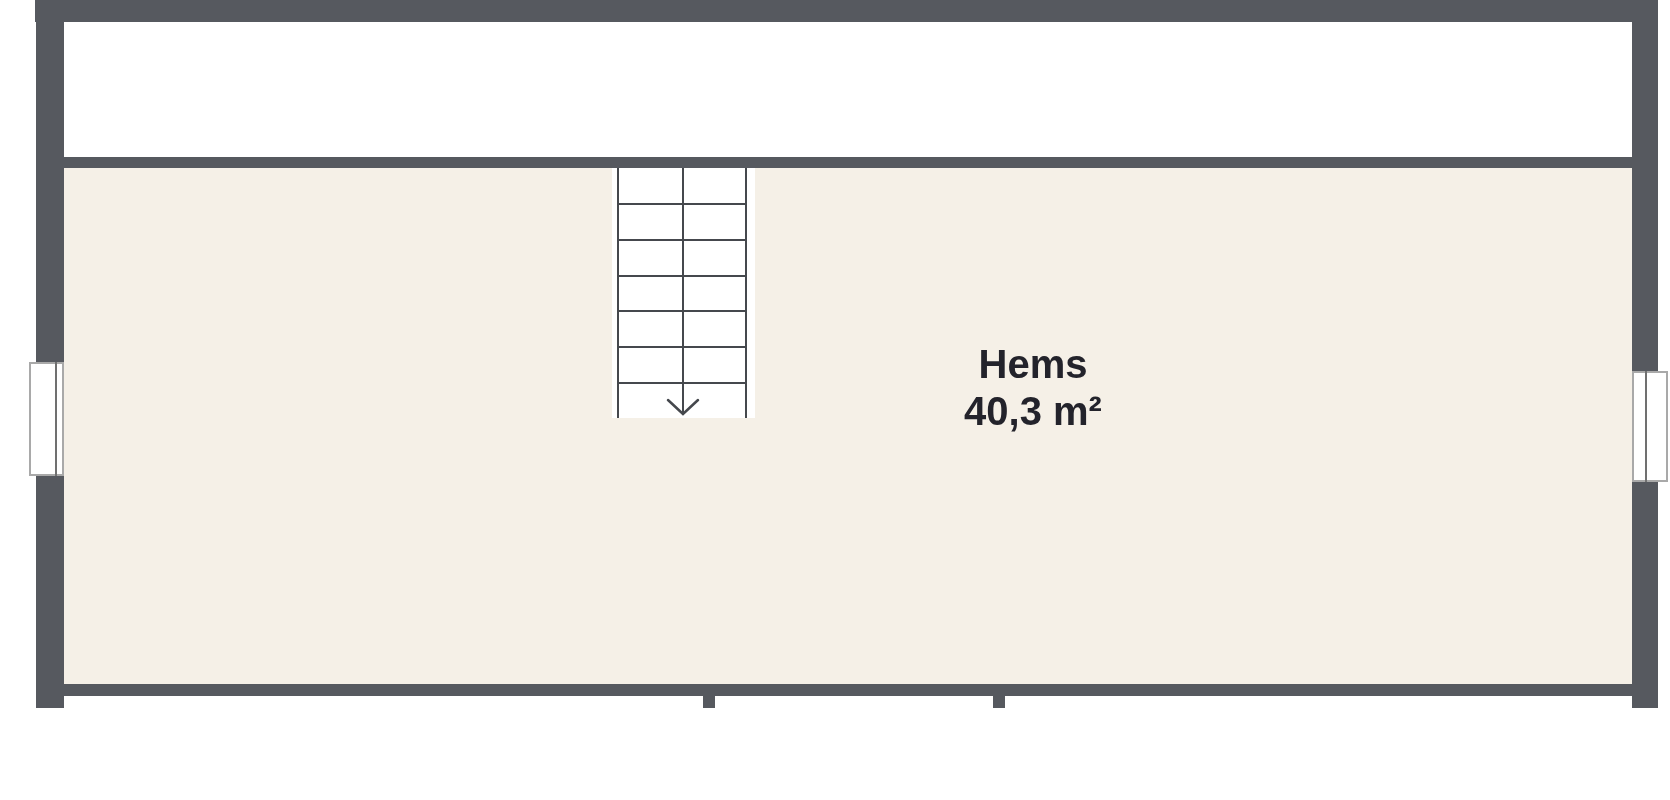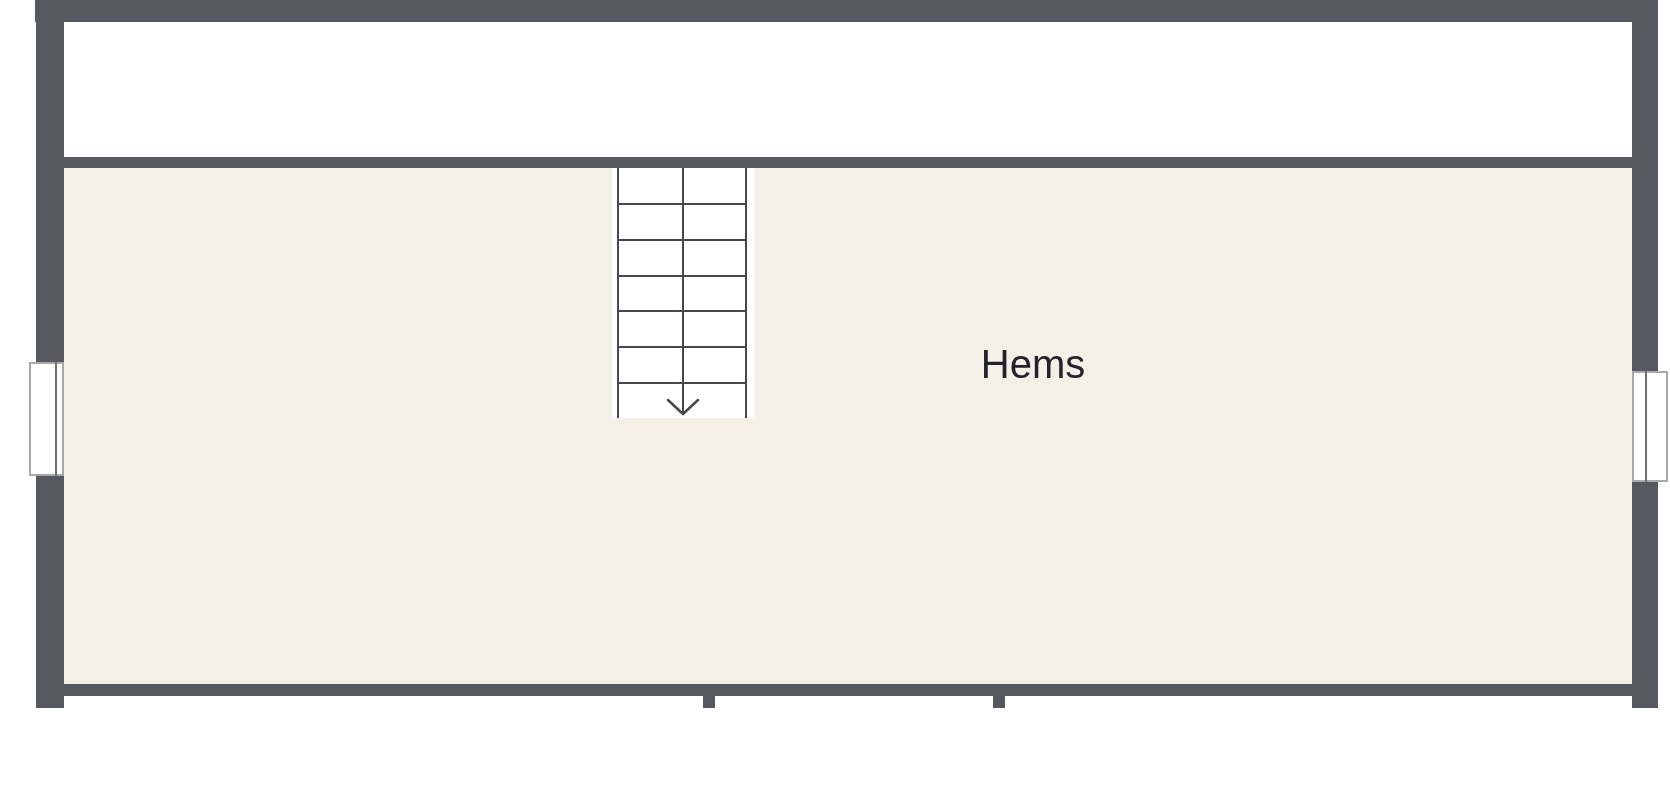--- a/index.html
+++ b/index.html
@@ -7,20 +7,21 @@
     padding: 0;
     background: #ffffff;
     font-family: "Liberation Sans", "DejaVu Sans", sans-serif;
   }
   .plan {
     position: relative;
     width: 1670px;
     height: 708px;
     background: #ffffff;
     overflow: hidden;
+    font-weight: bold;
   }
   .abs { position: absolute; }
   .wall { background: var(--color-wall, #56595f); }
 
   
   .wall-top    { left: 35px;   top: 0;     width: 1623px; height: 22px; }
   .wall-left   { left: 36px;   top: 0;     width: 28px;   height: 800px; }
   .wall-right  { left: 1632px; top: 0;     width: 26px;   height: 800px; }
 
   
@@ -116,15 +117,16 @@
     <div class="tread tread-5"></div>
     <div class="tread tread-6"></div>
     <div class="stair-center-line"></div>
     <svg class="stair-arrow" viewBox="0 0 34 18" xmlns="http://www.w3.org/2000/svg">
       <polyline points="2,2 17,16 32,2" fill="none" stroke="#45484d" stroke-width="2.5" stroke-linecap="round"></polyline>
     </svg>
   </div>
 
   <div class="abs room-label">
     <div>Hems</div>
+    <div>40,3 m²</div>
   </div>
 
 </div>
 
 </body></html>

